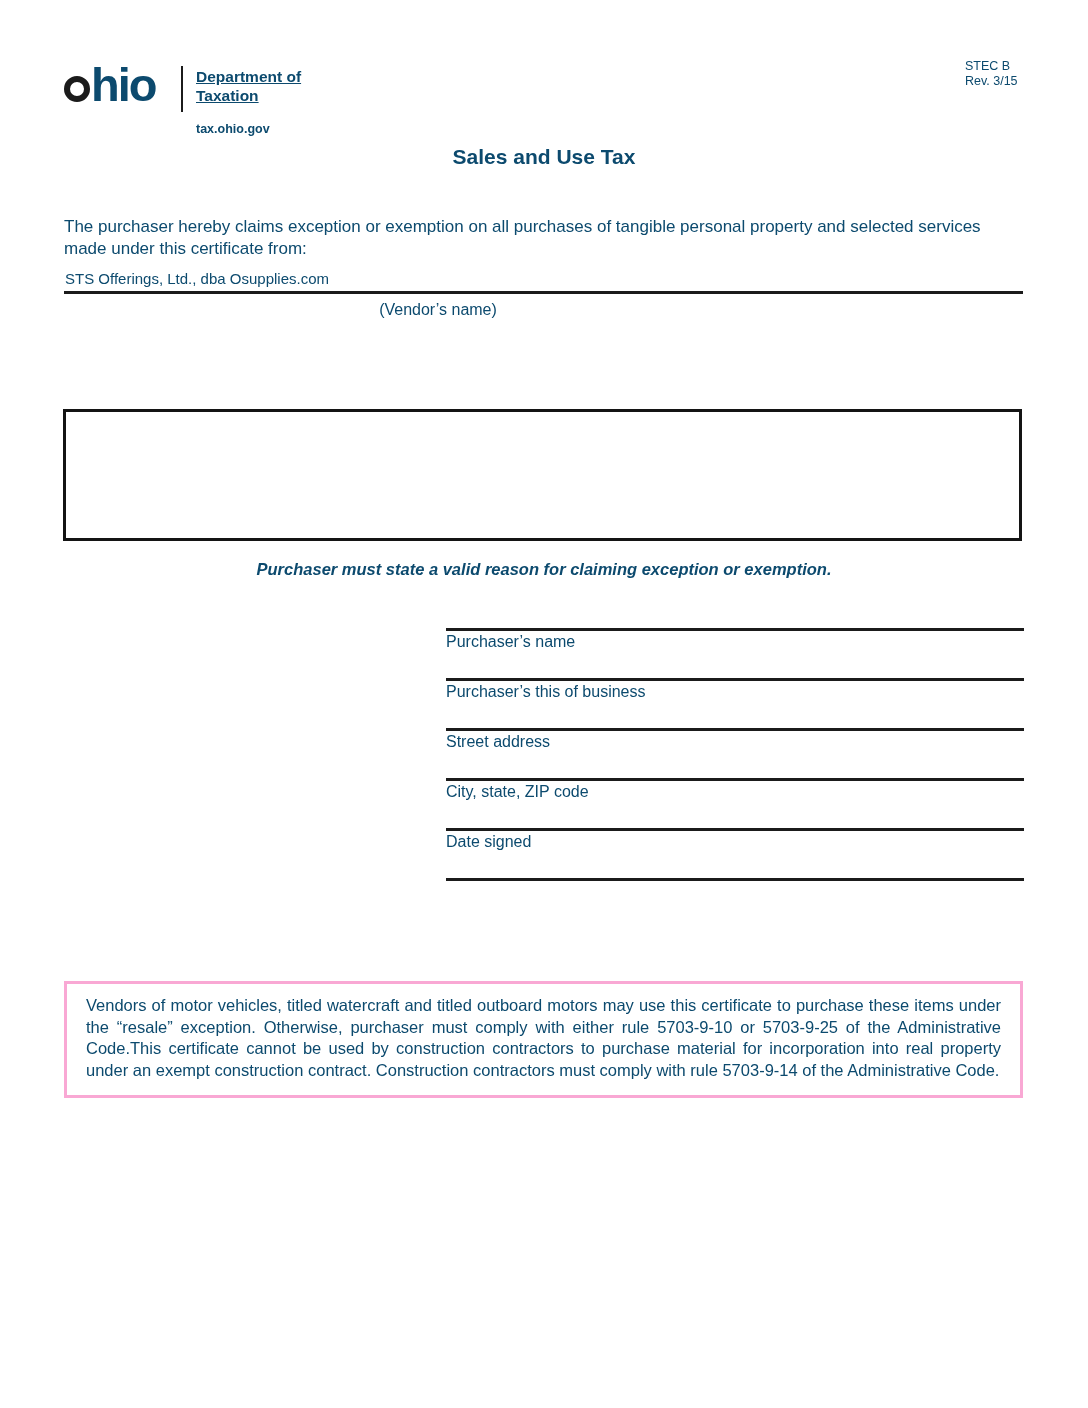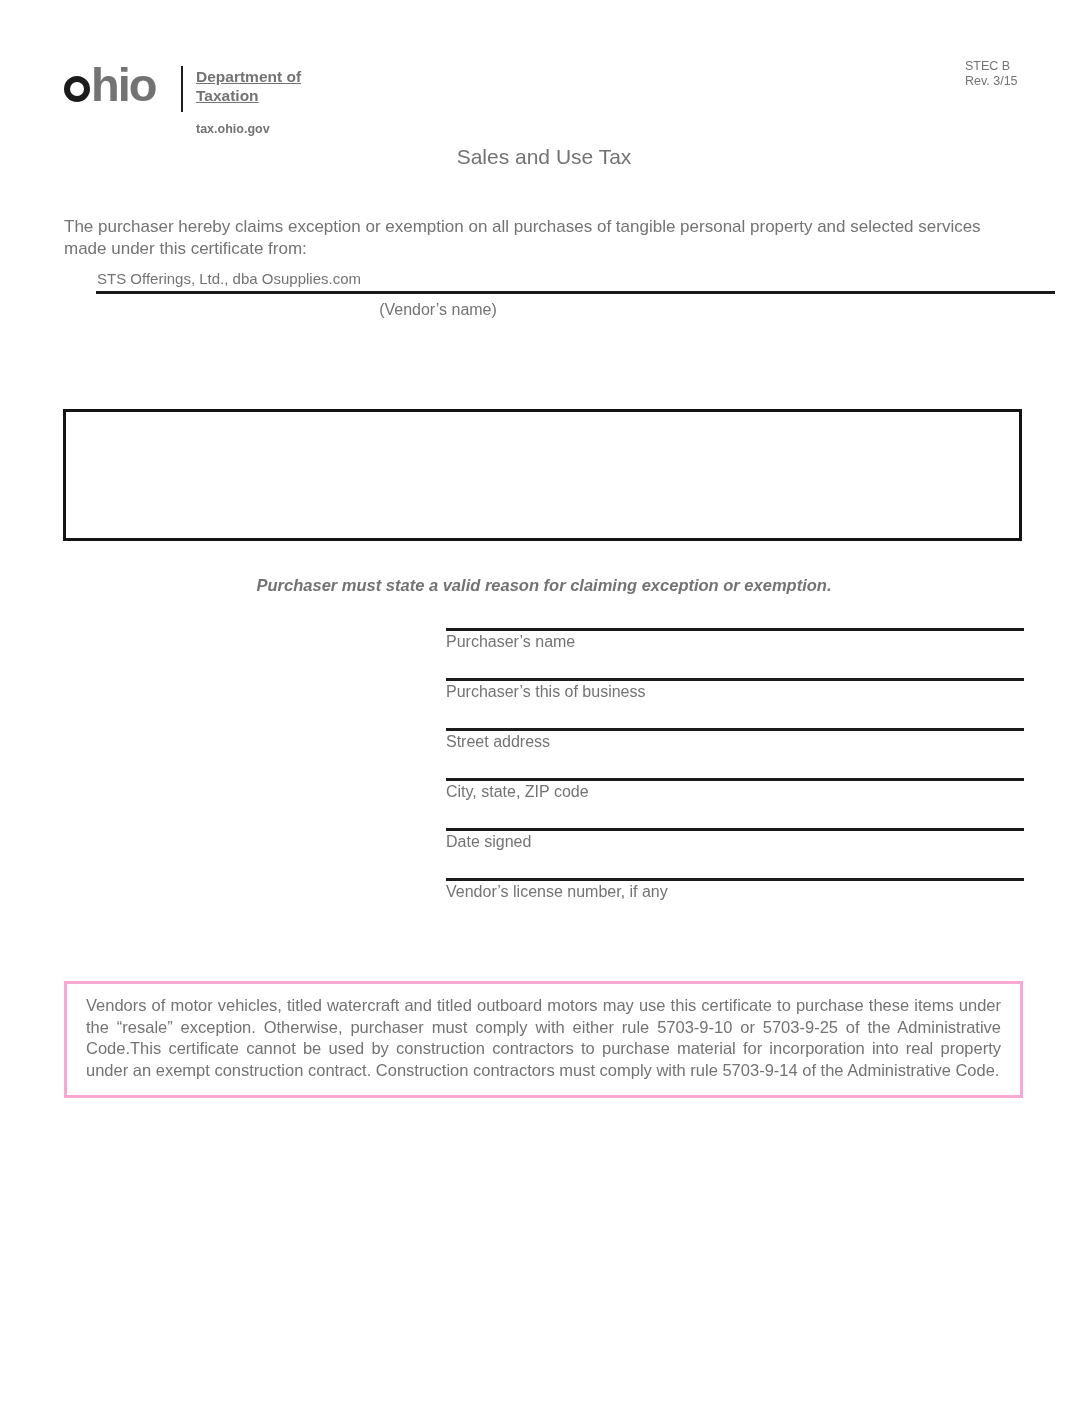--- a/index.html
+++ b/index.html
@@ -4,65 +4,65 @@
 <style>
   * { margin: 0; padding: 0; box-sizing: border-box; }
   html, body { background: #e8e8e8; }
   .page {
     position: relative;
     width: 1088px;
     height: 1408px;
     margin: 0 auto;
     background: #ffffff;
     font-family: "Liberation Sans", "DejaVu Sans", sans-serif;
-    color: #737373;
+    color: #0c4a6e;
     overflow: hidden;
   }
 
   
   .logo { position: absolute; left: 64px; top: 64px; display: flex; align-items: flex-end; }
   .logo-o {
     display: inline-block; width: 26px; height: 26px;
     border: 6px solid #1b1b1b; border-radius: 50%;
     margin-bottom: 3px;
   }
   .logo-hio {
     font-size: 47px; line-height: 41px; font-weight: bold;
     letter-spacing: -2px; margin-left: 1px;
   }
   .logo-sep { position: absolute; left: 181px; top: 66px; width: 2px; height: 46px; background: #1b1b1b; }
   .dept { position: absolute; left: 196px; top: 67px; font-weight: bold; font-size: 15.5px; line-height: 19px; text-decoration: underline; }
   .website { position: absolute; left: 196px; top: 122px; font-weight: bold; font-size: 12.5px; }
   .stec { position: absolute; left: 965px; top: 59px; font-size: 12.5px; line-height: 15px; }
 
   
-  .title { position: absolute; left: 0; top: 142px; width: 100%; text-align: center; font-weight: normal; font-size: 21px; line-height: 29px; }
+  .title { position: absolute; left: 0; top: 142px; width: 100%; text-align: center; font-weight: bold; font-size: 21px; line-height: 29px; }
 
   
   .para { position: absolute; left: 64px; width: 962px; font-size: 17px; line-height: 22px; }
   .intro { top: 216px; }
   .certify { top: 352px; }
 
   
   .vendor-line {
     position: absolute; left: 64px; top: 270px; width: 959px;
     border-bottom: 3px solid #1b1b1b;
-    font-size: 15px; padding: 0 0 4px 1px; min-height: 24px; margin-left: 32px;
+    font-size: 15px; padding: 0 0 4px 1px; min-height: 24px;
   }
   .vendor-caption { position: absolute; left: 0; top: 301px; width: 876px; text-align: center; font-size: 16px; }
 
   
   .reason-box {
     position: absolute; left: 63px; top: 409px; width: 959px; height: 132px;
     border: 3px solid #141414; font-size: 16px; padding: 6px 9px;
   }
 
   
   .instruction {
-    position: absolute; left: 0; top: 576px; width: 1088px; text-align: center;
+    position: absolute; left: 0; top: 560px; width: 1088px; text-align: center;
     font-weight: bold; font-style: italic; font-size: 16.5px;
   }
 
   
   .fields { position: absolute; left: 446px; top: 603px; width: 578px; }
   .frow { height: 50px; }
   .fvalue { height: 28px; border-bottom: 3px solid #1b1b1b; font-size: 15px; }
   .flabel { position: relative; padding-top: 3px; font-size: 16px; line-height: 16px; }
   .flabel-title { position: absolute; left: 402px; top: 3px; }
 
@@ -131,20 +131,19 @@
     </div>
 
 
     <div class="frow">
       <div class="fvalue"></div>
       <div class="flabel">Date signed</div>
     </div>
 
     <div class="frow">
       <div class="fvalue"></div>
-      <div class="flabel">Vendor’s license number, if any</div>
     </div>
 
   </div>
 
   <div class="footer-box">Vendors of motor vehicles, titled watercraft and titled outboard motors may use this certificate to purchase these items under the “resale” exception. Otherwise, purchaser must comply with either rule 5703-9-10 or 5703-9-25 of the Administrative Code.This certificate cannot be used by construction contractors to purchase material for incorporation into real property under an exempt construction contract. Construction contractors must comply with rule 5703-9-14 of the Administrative Code.</div>
 
 </div>
 
 </body></html>

